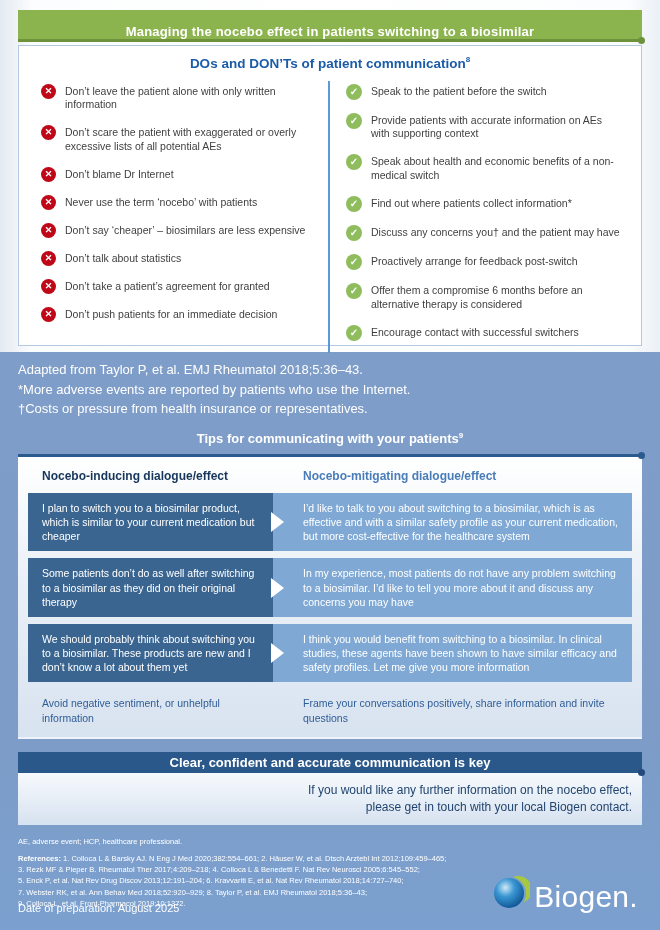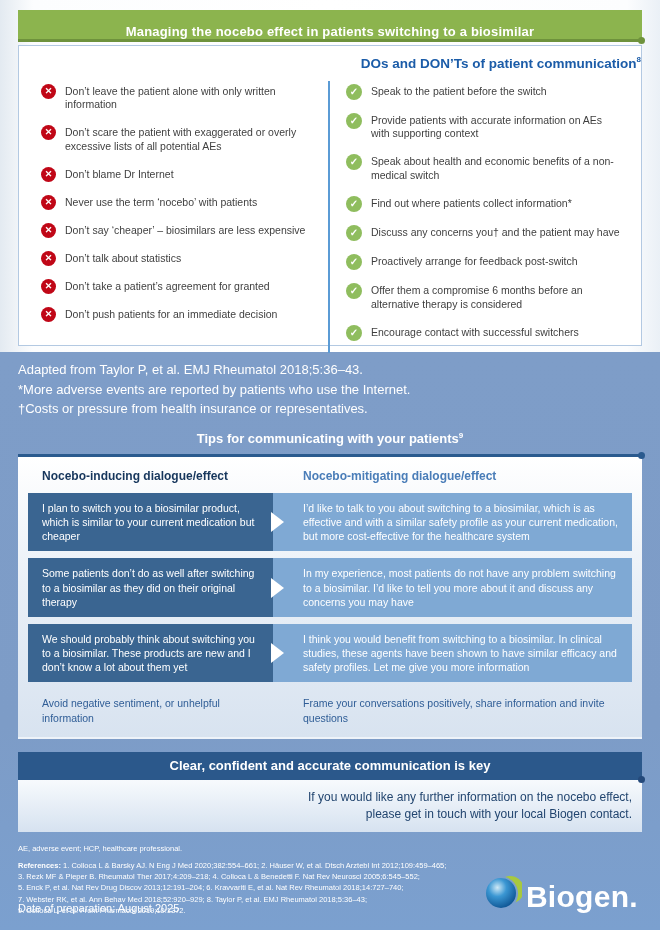--- a/index.html
+++ b/index.html
@@ -11,21 +11,21 @@
   .top-section { height:352px; padding:10px 18px 0;
     background:linear-gradient(90deg,#e3eaf1 0%,#fcfdfe 5%,#ffffff 50%,#fcfdfe 95%,#eaf0f6 100%); }
 
   .title-bar { background:#8cb44e; border-bottom:3px solid #6e923c; height:32px;
     display:flex; align-items:flex-end; justify-content:center; position:relative; }
   .title-bar::after { content:""; position:absolute; right:-3px; bottom:-5px;
     width:7px; height:7px; border-radius:50%; background:#6e923c; }
   .title-bar .t { color:#fff; font-weight:bold; font-size:13px; letter-spacing:.2px; }
 
   .panel { background:#fff; border:1px solid #b3c9e2; margin-top:3px; height:301px; padding-top:9px; }
-  .panel-heading { text-align:right; color:#1b5ca8; font-weight:bold; font-size:13.5px; margin-bottom:10px; }
+  .panel-heading { text-align:center; color:#1b5ca8; font-weight:bold; font-size:13.5px; margin-bottom:10px; }
   .panel-heading sup { font-size:8px; }
 
   .columns { display:flex; padding:0 10px; }
   .col { width:50%; padding:2px 8px 0 12px; }
   .col-left { border-right:2px solid #5b9bd5; }
   .col-right { padding-left:16px; }
 
   .item { display:flex; gap:9px; margin-bottom:12px; align-items:flex-start; }
   .badge { flex:0 0 auto; width:15px; height:15px; border-radius:50%;
     display:flex; align-items:center; justify-content:center;
@@ -58,39 +58,39 @@
     line-height:1.35; padding:8px 12px 8px 30px; display:flex; align-items:center; }
   .arrow { position:absolute; left:243px; top:50%; transform:translateY(-50%);
     width:0; height:0; border-top:10px solid transparent; border-bottom:10px solid transparent;
     border-left:13px solid #ffffff; }
 
   .tips-footer { display:flex; padding:7px 10px 8px; }
   .tips-footer .tf-left { width:245px; padding-left:14px; color:#2f5d96; font-size:10.5px; line-height:1.35; }
   .tips-footer .tf-right { flex:1; padding-left:30px; color:#2f5d96; font-size:10.5px; line-height:1.35; }
 
   
-  .key-bar { margin:13px 18px 0; background:#2b588b; height:28px; position:relative;
+  .key-bar { margin:13px 18px 0; background:#2b588b; height:21px; position:relative;
     display:flex; align-items:center; justify-content:center; }
   .key-bar .t { color:#fff; font-weight:bold; font-size:13px; }
   .key-bar::after { content:""; position:absolute; right:-3px; bottom:-3px;
     width:7px; height:7px; border-radius:50%; background:#24497a; }
   .key-panel { margin:0 18px; background:linear-gradient(180deg,#f7fafd,#d6e2f0);
     padding:9px 10px 8px; text-align:right; color:#22456f; font-size:12px; line-height:1.45; }
 
   
   .footer { padding:11px 18px 0; color:#fff; font-size:7.5px; line-height:1.5; }
   .abbrev { margin-bottom:6px; }
   .references div { margin:0; }
   .ref-label { font-weight:bold; }
 
   .date-prep { position:absolute; left:18px; bottom:16px; color:#fff; font-size:11px; }
 
   .logo { position:absolute; right:22px; bottom:16px; display:flex; align-items:center; gap:4px; }
   .logo svg { margin-top:-10px; }
-  .logo-text { color:#fff; font-size:30px; font-weight:bold; letter-spacing:.3px; }
+  .logo-text { color:#fff; font-size:30px; font-weight:normal; letter-spacing:.3px; }
 </style>
 </head>
 <body>
 
 <div class="page">
 
   <div class="top-section">
     <div class="title-bar">
       <span class="t">Managing the nocebo effect in patients switching to a biosimilar</span>
     </div>

